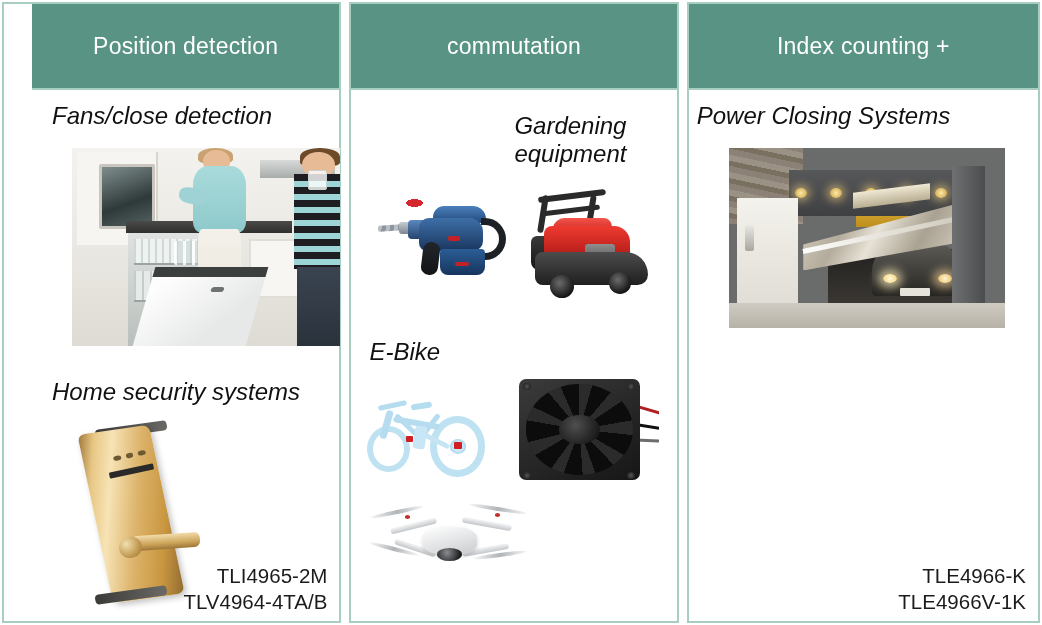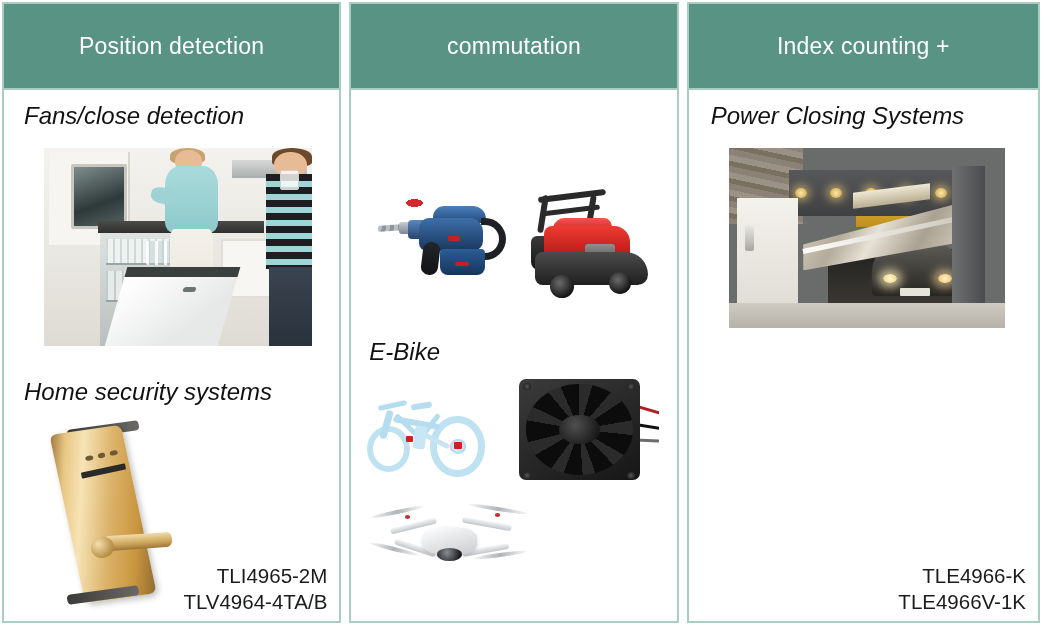--- a/index.html
+++ b/index.html
@@ -17,21 +17,21 @@
     padding: 2px 2px 2px 2px;
   }
   .panel {
     position: relative;
     display: flex;
     flex-direction: column;
     background: #ffffff;
     border: 2px solid #a8cec0;
     height: 621px;
   }
-  .panel-pos   { width: 340px; }
+  .panel-pos   { width: 340px; padding-left: 28px; }
   .panel-bldc  { width: 330px; }
   .panel-index { width: 354px; }
 
   .panel-header {
     background: #589384;
     color: #ffffff;
     font-size: 23px;
     line-height: 30px;
     font-weight: 400;
     text-align: center;
@@ -392,20 +392,22 @@
 
   <section class="panel panel-bldc">
     <div class="panel-header h-2">
       <div>
         <div>commutation</div>
       </div>
     </div>
     <div class="panel-body">
 
 
+      <div class="caption" style="left:163px; top:22px; text-align:left;">Gardening
+equipment</div>
 
       <div class="photo" style="left:20px; top:95px; width:140px; height:110px;">
         <div class="art">
           <div class="drill-logo"></div>
           <div class="drill-bit"></div>
           <div class="drill-chuck"></div>
           <div class="drill-nose"></div>
           <div class="drill-top"></div>
           <div class="drill-body"></div>
           <div class="drill-handle2"></div>
@@ -490,21 +492,21 @@
   </section>
 
   <section class="panel panel-index">
     <div class="panel-header h-3">
       <div>
         <div>Index counting +</div>
       </div>
     </div>
     <div class="panel-body">
 
-      <div class="caption" style="left:22px; top:12px;">Power Closing Systems</div>
+      <div class="caption" style="left:8px; top:12px;">Power Closing Systems</div>
 
       <div class="photo" style="left:40px; top:58px; width:276px; height:180px;">
         <div class="art">
           <div class="gr-sky"></div>
           <div class="gr-stone"></div>
           <div class="gr-glow"></div>
           <div class="gr-soffit"></div>
           <div class="gr-spots">
               <i></i>
               <i></i>

